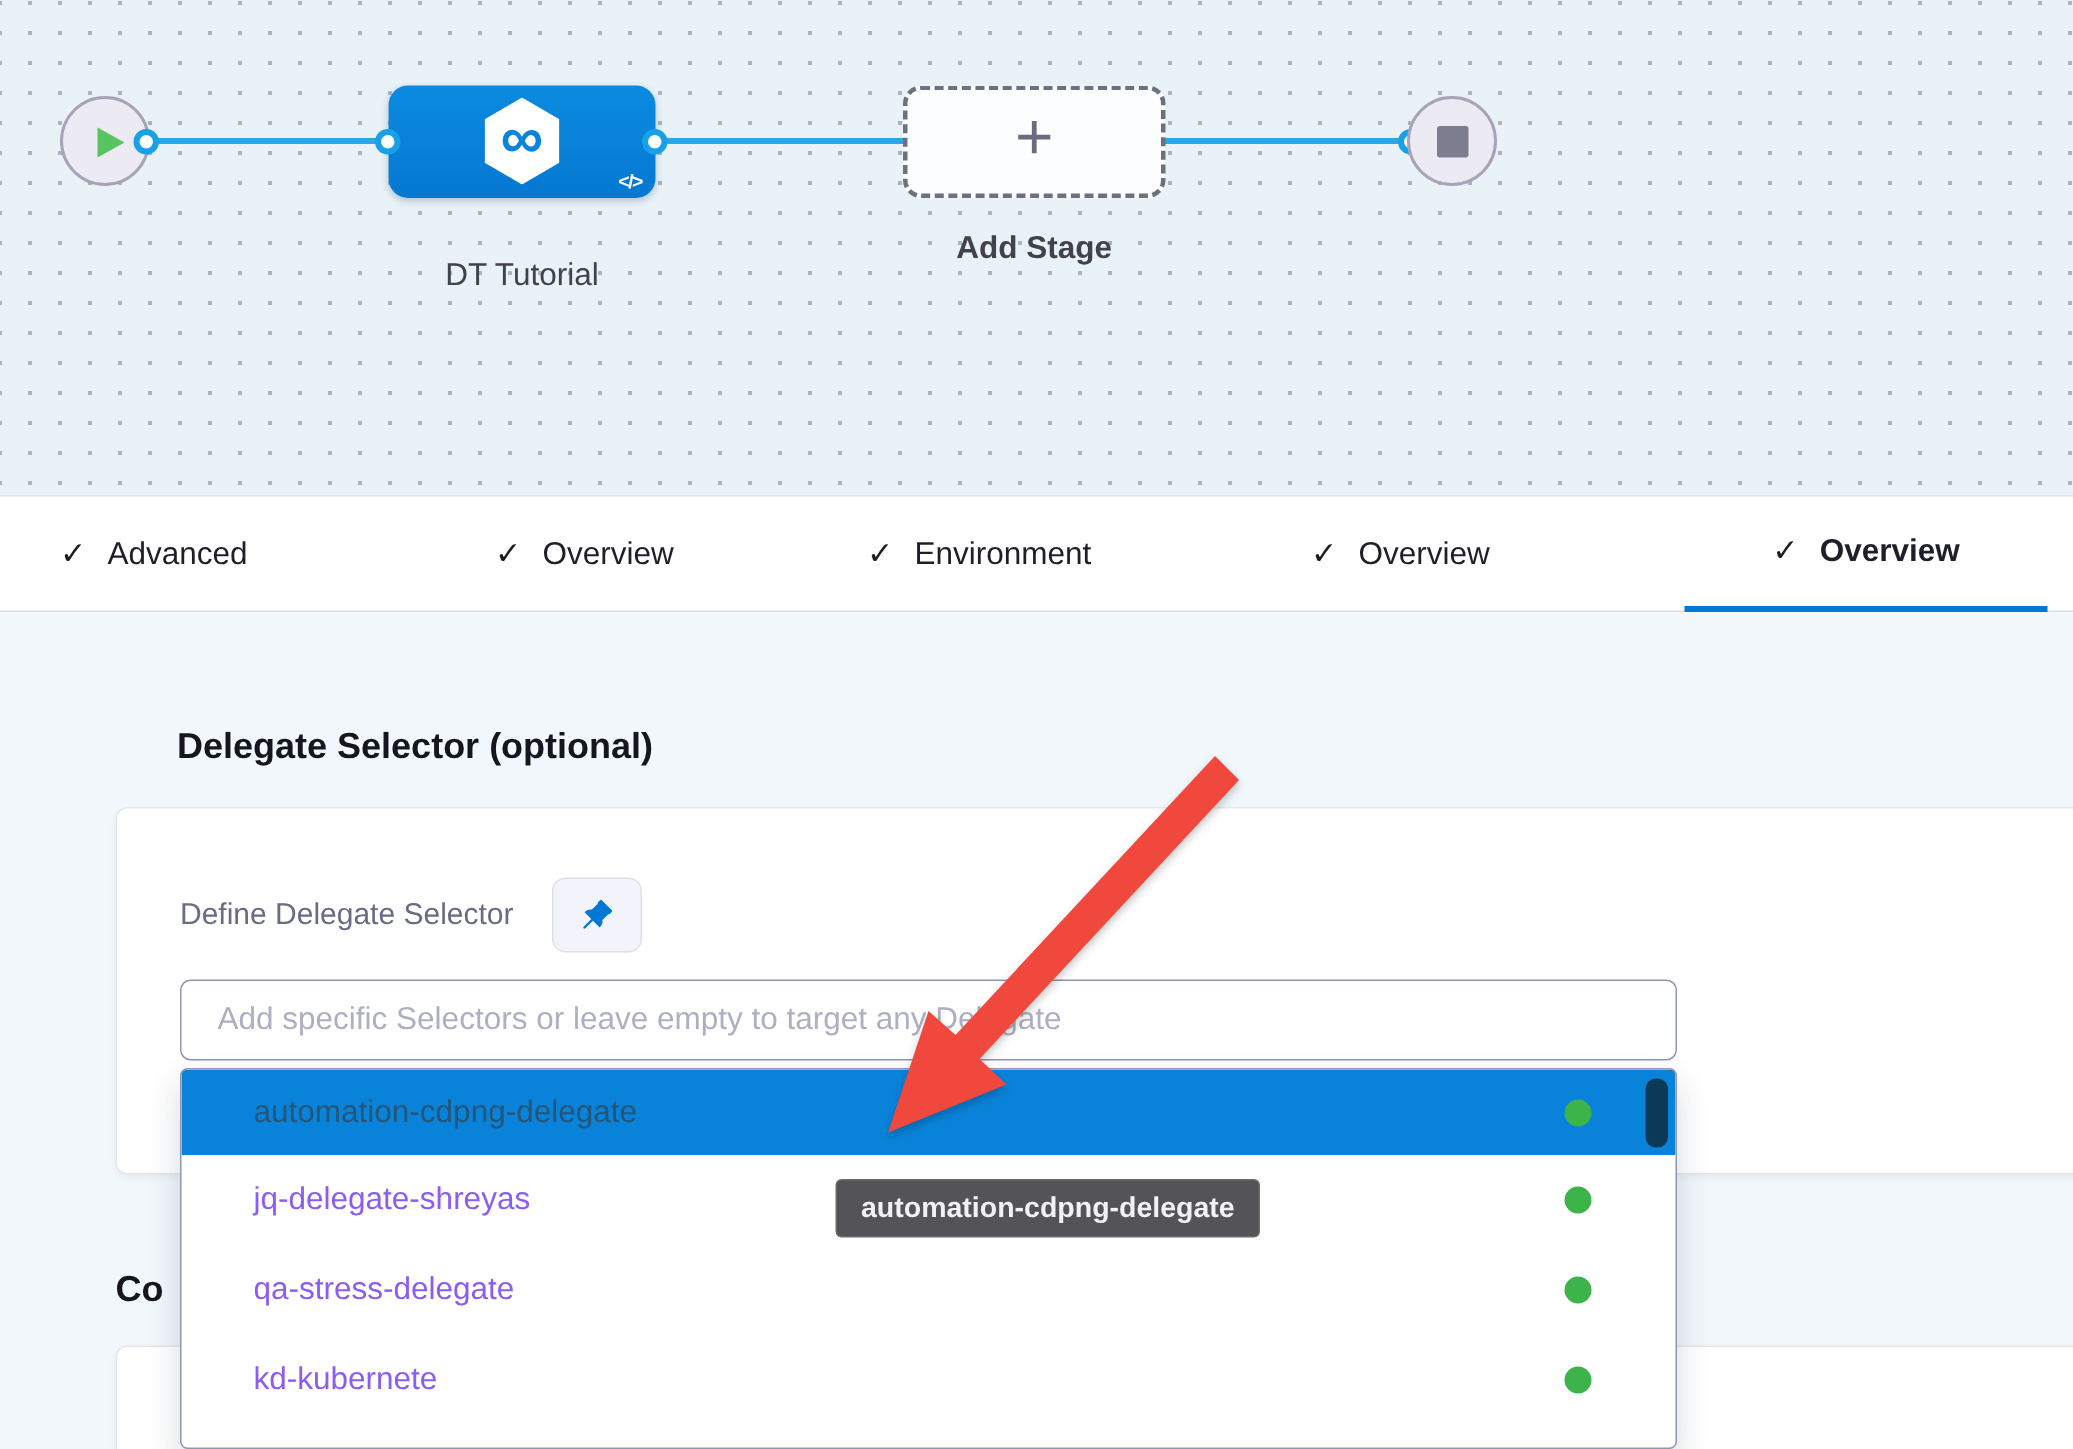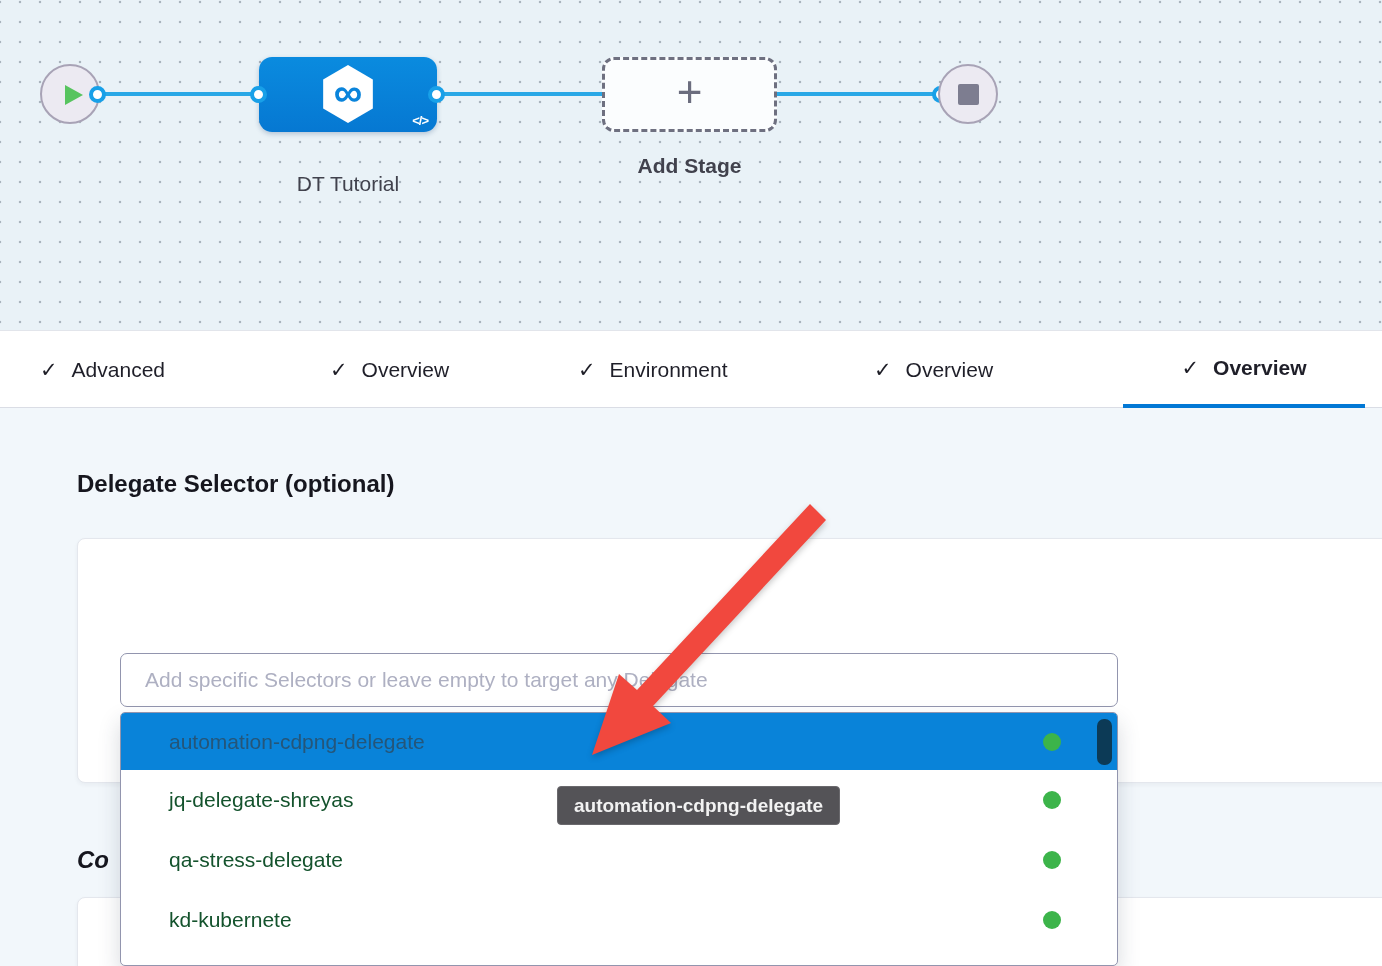--- a/index.html
+++ b/index.html
@@ -39,40 +39,40 @@
   .tabbar { position:absolute; left:0; top:330px; width:1382px; height:78px; background:#FFFFFF;
     border-top:1px solid #E2E5EB; border-bottom:1px solid #DADDE5; }
   .tab { position:absolute; top:0; height:77px; display:flex; align-items:center; gap:14px;
     font-size:21px; font-weight:500; color:#1F1F29; cursor:pointer; }
   .tab .chk { font-size:21px; font-weight:700; color:#1D1D26; }
   .tab.active { justify-content:center; font-weight:600; border-bottom:4px solid #0278D5; }
 
   
   .content-bg { position:absolute; left:0; top:408px; width:1382px; height:558px; background:#F2F7FB; }
   .h1 { position:absolute; left:77px; font-size:24px; font-weight:700; color:#16161E; z-index:1; }
-  .heading1 { top:470px; }
-  .heading2 { top:846px; z-index:1;font-style:italic; }
+  .heading1 { top:484px;margin-left:41px; }
+  .heading2 { top:846px; z-index:1; }
   .card { position:absolute; left:77px; width:1321px; background:#FFFFFF;
     border:1px solid #E4E7ED; border-radius:8px; box-shadow:0 2px 4px rgba(30,40,60,.05); }
   .card1 { top:538px; height:245px; z-index:2; }
   .card2 { top:897px; height:110px; z-index:1; }
   .define-row { position:absolute; left:120px; top:585px; display:flex; align-items:center; gap:26px; z-index:3; }
   .define-label { font-size:20px; color:#6A6C84; }
   .pin-btn { width:60px; height:50px; border-radius:9px; background:#F3F4FB; border:1px solid #DEDFEC;
     display:flex; align-items:center; justify-content:center; cursor:pointer; }
   .sel-input { position:absolute; left:120px; top:653px; width:998px; height:54px; z-index:3;
     border:1.5px solid #9295AE; border-radius:7px; background:#fff; padding:0 24px;
     font-size:21px; color:#3A3B48; font-family:inherit; outline:none; }
   .sel-input::placeholder { color:#AEB0C2; }
 
   .dropdown { position:absolute; left:120px; top:712px; width:998px; height:254px; z-index:10;
     background:#fff; border:1px solid #9295AE; border-radius:5px; overflow:hidden;
     box-shadow:0 10px 22px rgba(40,50,70,.18); }
   .row { position:relative; display:flex; align-items:center; padding-left:48px;
-    font-size:21px; color:#14532d; height:60px; cursor:pointer; }
+    font-size:21px; color:#8b5cf6; height:60px; cursor:pointer; }
   .row.selected { height:57px; background:#0983D9; color:rgba(52,62,72,.66); }
   .dot { position:absolute; left:922px; top:50%; transform:translateY(-50%);
     width:18px; height:18px; border-radius:50%; background:#3CB44A; }
   .thumb { position:absolute; right:5px; top:6px; width:15px; height:46px; border-radius:7px; background:#0C3A56; cursor:pointer; }
 
   .tooltip { position:absolute; left:557px; top:786px; height:39px; z-index:20;
     background:#545357; border:1px solid #6A696D; border-radius:4px; padding:0 16px;
     color:#F2F2F2; font-size:19px; font-weight:600; line-height:37px; white-space:nowrap; }
 
   .arrow-svg { position:absolute; left:0; top:0; width:1382px; height:966px; z-index:50;
@@ -135,20 +135,28 @@
       <span>Overview</span>
     </div>
   </div>
 
   <div class="content-bg"></div>
 
   <div class="h1 heading1">Delegate Selector (optional)</div>
 
   <div class="card card1"></div>
 
+  <div class="define-row">
+    <span class="define-label">Define Delegate Selector</span>
+    <button class="pin-btn">
+      <svg width="24" height="24" viewBox="0 0 24 24">
+        <path fill="#0278D5" d="M15.2 2.1 L21.9 8.8 C22.2 9.1 22.2 9.6 21.9 9.9 L20.5 11.3 C20.2 11.6 19.8 11.65 19.5 11.5 L15.6 15.4 C15.9 17 15.4 18.7 14.2 19.9 L13.8 20.3 L9.3 15.8 L4.2 20.9 C3.9 21.2 3.4 21.2 3.1 20.9 C2.8 20.6 2.8 20.1 3.1 19.8 L8.2 14.7 L3.7 10.2 L4.1 9.8 C5.3 8.6 7 8.1 8.6 8.4 L12.5 4.5 C12.35 4.2 12.4 3.8 12.7 3.5 L14.1 2.1 C14.4 1.8 14.9 1.8 15.2 2.1 Z"></path>
+      </svg>
+    </button>
+  </div>
 
   <input class="sel-input" type="text" placeholder="Add specific Selectors or leave empty to target any Delegate" style="">
 
   <div class="dropdown">
     <div class="row selected">
       <span>automation-cdpng-delegate</span>
       <span class="dot"></span>
       <span class="thumb"></span>
     </div>
     <div class="row">

